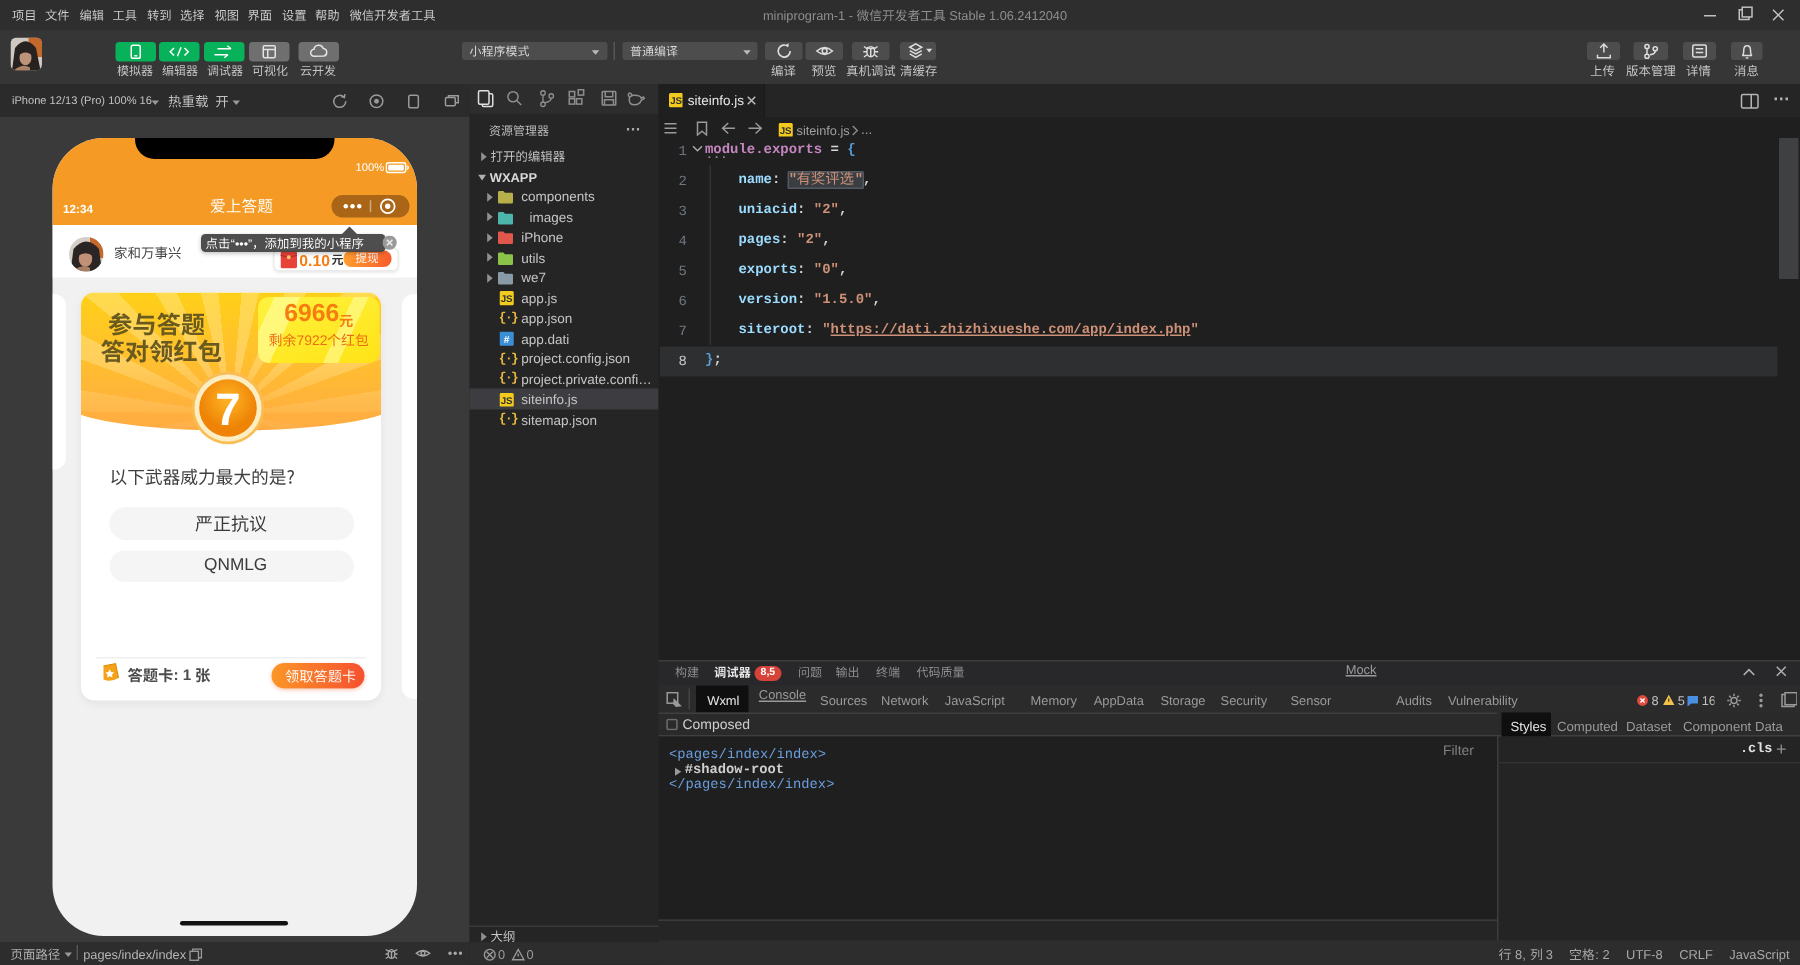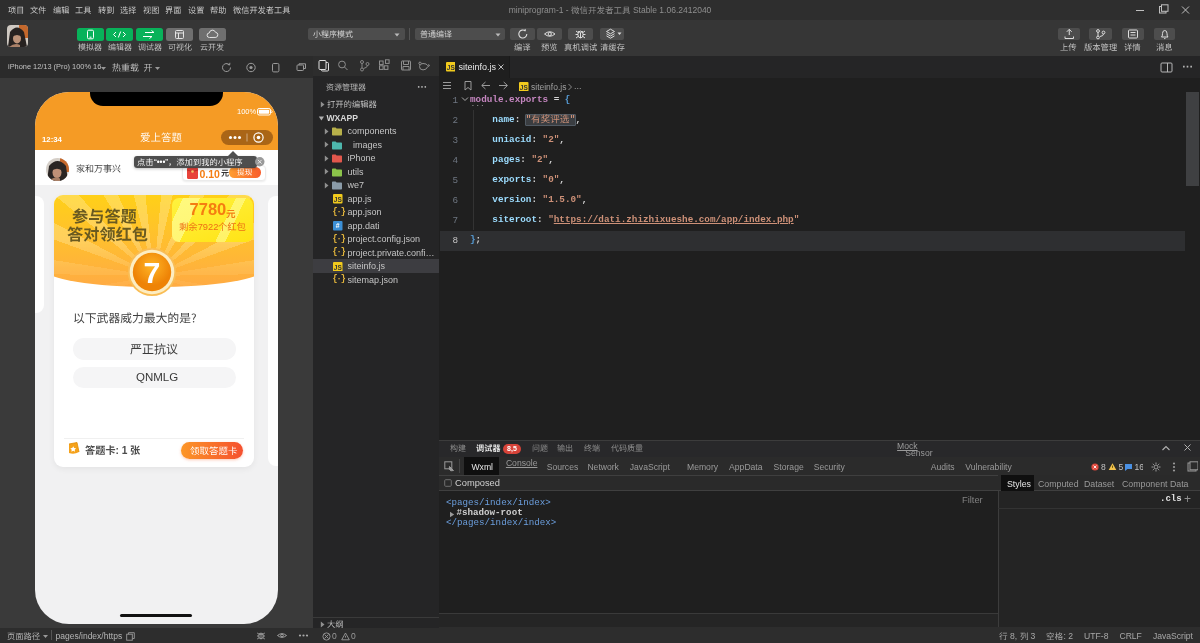--- a/index.html
+++ b/index.html
@@ -456,21 +456,21 @@
             <path transform="translate(16.2,14.26) scale(0.01620,-0.01620)" d="M479 386C524 317 568 226 582 167L686 219C670 280 622 367 575 432ZM64 442C122 391 184 331 241 270C187 157 117 67 32 10C60 -12 98 -57 116 -88C202 -22 273 63 328 169C367 121 399 75 420 35L513 126C484 176 438 235 384 294C428 413 457 552 473 712L394 735L374 730H65V616H342C330 536 312 461 289 391C241 437 192 481 146 519ZM741 850V627H487V512H741V60C741 43 734 38 717 38C700 38 646 37 590 40C606 4 624 -54 627 -89C711 -89 771 -84 809 -63C847 -43 860 -8 860 60V512H967V627H860V850Z"></path>
             <path transform="translate(32.4,14.26) scale(0.01620,-0.01620)" d="M194 536C231 500 276 448 298 415L375 470C352 501 307 547 269 582ZM521 610V139H627V524H827V143H938V610H750L784 696H960V801H498V696H675C667 668 656 637 646 610ZM680 489C678 168 673 54 448 -13C468 -33 496 -72 505 -97C621 -60 687 -8 725 71C784 20 858 -48 894 -91L970 -19C931 26 849 95 788 142L737 97C772 189 776 314 777 489ZM256 853C210 733 122 600 19 519C43 501 82 463 99 441C170 502 232 580 283 667C345 602 410 527 443 476L516 559C478 613 398 694 332 759C342 780 351 801 359 822ZM102 408V306H333C307 253 274 195 243 147L184 201L105 141C175 73 266 -22 307 -83L393 -12C375 13 348 43 317 74C373 157 439 268 478 367L401 414L382 408Z"></path>
             <path transform="translate(48.6,14.26) scale(0.01620,-0.01620)" d="M27 73 48 -50C147 -27 275 3 395 32L382 145C254 117 118 88 27 73ZM58 414C76 422 101 429 190 439C157 396 128 363 112 348C78 312 55 291 27 285C41 252 61 194 67 170C95 185 140 196 406 238C402 264 400 311 401 343L233 320C308 399 379 491 435 584L330 652C312 617 291 582 269 549L182 542C237 621 291 715 331 806L211 855C172 739 103 618 80 587C57 555 40 534 19 528C32 497 52 438 58 414ZM405 91V-30H963V91H748V646H942V766H422V646H617V91Z"></path>
             <path transform="translate(64.8,14.26) scale(0.01620,-0.01620)" d="M288 855C233 722 133 594 25 516C53 496 102 449 123 426C145 444 167 465 189 488V108C189 -33 242 -69 427 -69C469 -69 710 -69 756 -69C910 -69 951 -29 971 113C937 119 885 137 856 155C845 60 831 43 747 43C690 43 476 43 428 43C323 43 307 52 307 109V211H614V534H231C251 557 270 581 288 606H767C760 379 752 293 736 272C727 260 718 256 704 257C687 256 657 257 622 260C640 230 652 181 654 147C700 145 743 146 770 151C800 157 822 166 843 197C871 235 881 354 890 669C891 684 891 719 891 719H361C379 751 396 784 411 818ZM307 428H497V317H307Z"></path>
           </svg>
         </div>
 <div class="abs" style="left:118.3px;top:3.3px;width:80.7px;height:43.5px;background:linear-gradient(160deg,#fff23e,#ffe316);border-radius:7px;overflow:hidden">
 <div class="abs" style="left:-10px;top:-10px;width:110px;height:70px;background:linear-gradient(115deg,rgba(255,255,255,0) 18%,rgba(255,255,170,0.6) 18%,rgba(255,255,170,0.6) 30%,rgba(255,255,255,0) 30%,rgba(255,255,255,0) 55%,rgba(255,255,180,0.5) 55%,rgba(255,255,180,0.5) 62%,rgba(255,255,255,0) 62%)"></div>
 </div>
 <div class="abs" style="left:118.3px;top:6px;width:80.7px;display:flex;justify-content:center;align-items:flex-end">
-          <span style="font:700 16.5px 'Liberation Sans';color:#f57d11;line-height:17px">7780</span>
+          <span style="font:700 16.5px 'Liberation Sans';color:#f57d11;line-height:17px">6966</span>
           <svg style="display:block" width="9.5" height="9.5" viewBox="0 0 9.5 9.5" fill="#f57d11">
             <path transform="translate(0,8.36) scale(0.00950,-0.00950)" d="M144 779V664H858V779ZM53 507V391H280C268 225 240 88 31 10C58 -12 91 -57 104 -87C346 11 392 182 409 391H561V83C561 -34 590 -72 703 -72C726 -72 801 -72 825 -72C927 -72 957 -20 969 160C936 168 884 189 858 210C853 65 848 40 814 40C795 40 737 40 723 40C690 40 685 46 685 84V391H950V507Z"></path>
           </svg>
         </div>
 <div class="abs" style="left:118.3px;top:27px;width:80.7px;display:flex;justify-content:center">
           <div style="display:flex;align-items:center">
             <svg style="display:block" width="18.6" height="9.3" viewBox="0 0 18.6 9.3" fill="#ed6d15">
               <path transform="translate(0,8.18) scale(0.00930,-0.00930)" d="M689 720V165H757V720ZM847 830V16C847 -1 841 -6 824 -7C808 -8 756 -8 698 -6C709 -27 719 -58 722 -78C803 -78 850 -76 879 -65C908 -52 920 -31 920 16V830ZM56 319 73 263 194 297V234H253V552H194V480H72V425H194V350C141 337 95 327 56 319ZM545 836C442 802 245 782 83 772C92 756 100 729 103 713C170 716 242 721 313 728V644H55V580H313V279C249 174 137 65 42 9C58 -3 81 -29 92 -47C166 3 248 85 313 174V-75H384V185C453 133 546 57 584 22L626 84C588 112 448 212 384 254V580H644V644H384V737C465 747 540 762 598 781ZM441 552V313C441 255 454 240 510 240C520 240 569 240 580 240C622 240 638 262 643 341C627 344 605 352 594 362C592 299 588 291 572 291C562 291 525 291 518 291C501 291 498 293 498 313V393C541 410 590 435 629 460L585 503C564 484 531 464 498 447V552Z"></path>
               <path transform="translate(9.3,8.18) scale(0.00930,-0.00930)" d="M647 170C724 107 817 18 861 -40L926 4C880 62 784 148 708 208ZM273 205C219 132 136 56 57 7C74 -4 102 -30 115 -43C193 12 283 97 343 179ZM503 850C394 709 202 575 25 499C44 482 64 457 77 437C130 463 185 494 239 529V465H465V338H95V267H465V11C465 -4 460 -8 444 -9C427 -10 370 -10 309 -8C321 -28 335 -60 339 -80C419 -81 469 -79 500 -67C533 -55 544 -34 544 10V267H913V338H544V465H760V534H246C338 595 427 668 499 745C625 609 763 522 927 449C938 471 959 497 978 513C809 580 664 664 544 795L561 817Z"></path>
             </svg>
@@ -558,21 +558,21 @@
         <path transform="translate(0,7.3) scale(0.00830,-0.00830)" d="M464 462V281C464 174 421 55 50 -19C66 -35 87 -64 96 -80C485 4 541 143 541 280V462ZM545 110C661 56 812 -27 885 -83L932 -23C854 32 703 111 589 161ZM171 595V128H248V525H760V130H839V595H478C497 630 517 673 535 715H935V785H74V715H449C437 676 419 631 403 595Z"></path>
         <path transform="translate(8.3,7.3) scale(0.00830,-0.00830)" d="M389 334H601V221H389ZM389 395V506H601V395ZM389 160H601V43H389ZM58 774V702H444C437 661 426 614 416 576H104V-80H176V-27H820V-80H896V576H493L532 702H945V774ZM176 43V506H320V43ZM820 43H670V506H820Z"></path>
         <path transform="translate(16.6,7.3) scale(0.00830,-0.00830)" d="M156 732H345V556H156ZM38 42 51 -31C157 -6 301 29 438 64L431 131L299 100V279H405C419 265 433 244 441 229C461 238 481 247 501 258V-78H571V-41H823V-75H894V256L926 241C937 261 958 290 973 304C882 338 806 391 743 452C807 527 858 616 891 720L844 741L830 738H636C648 766 658 794 668 823L597 841C559 720 493 606 414 532V798H89V490H231V84L153 66V396H89V52ZM571 25V218H823V25ZM797 672C771 610 736 554 695 504C653 553 620 605 596 655L605 672ZM546 283C599 316 651 355 697 402C740 358 789 317 845 283ZM650 454C583 386 504 333 424 298V346H299V490H414V522C431 510 456 489 467 477C499 509 530 548 558 592C583 547 613 500 650 454Z"></path>
         <path transform="translate(24.9,7.3) scale(0.00830,-0.00830)" d="M257 838C214 767 127 684 49 632C62 617 81 588 89 570C177 630 270 723 328 810ZM384 787V718H768C666 586 479 476 312 421C328 406 347 378 357 360C454 395 555 445 646 508C742 466 856 406 915 366L957 428C900 464 797 514 707 553C781 612 844 681 887 759L833 790L819 787ZM384 332V262H604V18H322V-52H956V18H680V262H897V332ZM274 617C218 514 124 411 36 345C48 327 69 289 76 273C111 301 146 335 181 373V-80H257V464C288 505 317 548 341 591Z"></path>
       </svg>
     </div>
 <svg class="abs" style="left:42px;top:633.5px" width="7" height="5" viewBox="0 0 7 5" fill="#999">
       <path d="M1 1 L3.5 4 L6 1 Z"></path>
     </svg>
 <div class="abs" style="left:50.5px;top:630px;width:1px;height:10px;background:#555"></div>
-<div style="position:absolute;left:55.5px;top:631px;font:400 8.5px 'Liberation Sans',sans-serif;color:#b5b5b5;white-space:pre;line-height:10.0px;">pages/index/https</div>
+<div style="position:absolute;left:55.5px;top:631px;font:400 8.5px 'Liberation Sans',sans-serif;color:#b5b5b5;white-space:pre;line-height:10.0px;">pages/index/index</div>
 <svg class="abs" style="left:126px;top:631.5px" width="9" height="9" viewBox="0 0 9 9" fill="none" stroke="#9a9a9a" stroke-width="0.9">
       <rect x="0.7" y="2.2" width="5.6" height="6"></rect>
       <path d="M2.5 2.2 V0.7 H8.3 V6.5 H6.5"></path>
     </svg>
 <svg class="abs" style="left:256px;top:630px" width="52" height="11" viewBox="0 0 52 11" fill="none" stroke="#a8a8a8" stroke-width="0.9">
       <ellipse cx="5" cy="6" rx="2.2" ry="2.9"></ellipse>
       <path d="M3 3.8 Q5 5.3 7 3.8 M5 5 V9 M1.2 3 L3 4.2 M8.8 3 L7 4.2 M1 6 H2.8 M7.2 6 H9 M1.2 9 L3 7.8 M8.8 9 L7 7.8"></path>
       <path d="M21.5 5.5 Q26 1.8 30.5 5.5 Q26 9.2 21.5 5.5 Z"></path>
       <circle cx="26" cy="5.5" r="1.3"></circle>
       <g fill="#a8a8a8" stroke="none">
@@ -836,21 +836,21 @@
 <div class="abs" style="left:463.5px;top:457px;width:35px;height:18px;background:#0f0f0f"></div>
 <div style="position:absolute;left:471.5px;top:462px;font:400 8.6px 'Liberation Sans',sans-serif;color:#e8e8e8;white-space:pre;line-height:10.1px;">Wxml</div>
 <div style="position:absolute;left:505.9px;top:458px;font:400 8.6px 'Liberation Sans',sans-serif;color:#9a9a9a;white-space:pre;line-height:10.1px;text-decoration:underline;">Console</div>
 <div style="position:absolute;left:546.7px;top:462px;font:400 8.6px 'Liberation Sans',sans-serif;color:#9a9a9a;white-space:pre;line-height:10.1px;">Sources</div>
 <div style="position:absolute;left:587.4px;top:462px;font:400 8.6px 'Liberation Sans',sans-serif;color:#9a9a9a;white-space:pre;line-height:10.1px;">Network</div>
 <div style="position:absolute;left:629.8px;top:462px;font:400 8.6px 'Liberation Sans',sans-serif;color:#9a9a9a;white-space:pre;line-height:10.1px;">JavaScript</div>
 <div style="position:absolute;left:687px;top:462px;font:400 8.6px 'Liberation Sans',sans-serif;color:#9a9a9a;white-space:pre;line-height:10.1px;">Memory</div>
 <div style="position:absolute;left:729.1px;top:462px;font:400 8.6px 'Liberation Sans',sans-serif;color:#9a9a9a;white-space:pre;line-height:10.1px;">AppData</div>
 <div style="position:absolute;left:773.6px;top:462px;font:400 8.6px 'Liberation Sans',sans-serif;color:#9a9a9a;white-space:pre;line-height:10.1px;">Storage</div>
 <div style="position:absolute;left:813.7px;top:462px;font:400 8.6px 'Liberation Sans',sans-serif;color:#9a9a9a;white-space:pre;line-height:10.1px;">Security</div>
-<div style="position:absolute;left:860.3px;top:448px;font:400 8.6px 'Liberation Sans',sans-serif;color:#9a9a9a;white-space:pre;line-height:10.1px;margin-left:45px;">Sensor</div>
+<div style="position:absolute;left:860.3px;top:462px;font:400 8.6px 'Liberation Sans',sans-serif;color:#9a9a9a;white-space:pre;line-height:10.1px;">Sensor</div>
 <div style="position:absolute;left:897.1px;top:441px;font:400 8.6px 'Liberation Sans',sans-serif;color:#9a9a9a;white-space:pre;line-height:10.1px;text-decoration:underline;">Mock</div>
 <div style="position:absolute;left:930.7px;top:462px;font:400 8.6px 'Liberation Sans',sans-serif;color:#9a9a9a;white-space:pre;line-height:10.1px;">Audits</div>
 <div style="position:absolute;left:965.3px;top:462px;font:400 8.6px 'Liberation Sans',sans-serif;color:#9a9a9a;white-space:pre;line-height:10.1px;">Vulnerability</div>
 <svg class="abs" style="left:1091px;top:461.5px" width="52" height="10" viewBox="0 0 52 10">
       <circle cx="4" cy="5" r="3.6" fill="#e04b3f"></circle>
       <path d="M2.6 3.6 L5.4 6.4 M5.4 3.6 L2.6 6.4" stroke="#fff" stroke-width="0.9"></path>
       <text x="10" y="8" font-family="Liberation Sans" font-size="8.5" fill="#c0c0c0">8</text>
       <path d="M21.5 1.2 L25.3 8 H17.7 Z" fill="#f2c24c"></path>
       <line x1="21.5" y1="3.6" x2="21.5" y2="5.8" stroke="#5a4a00" stroke-width="0.9"></line>
       <text x="27.5" y="8" font-family="Liberation Sans" font-size="8.5" fill="#c0c0c0">5</text>

